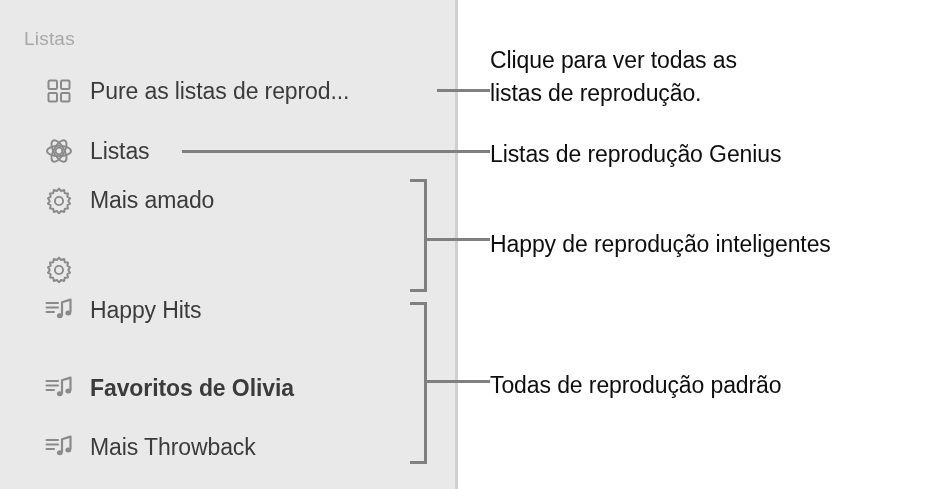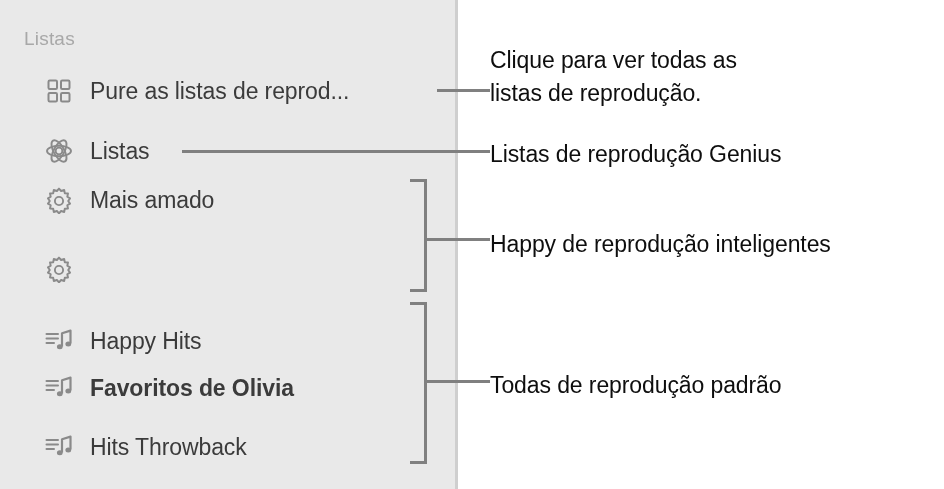--- a/index.html
+++ b/index.html
@@ -144,21 +144,21 @@
     <svg width="28" height="28" viewBox="0 0 28 28" fill="none" stroke="#8a8a8a" stroke-width="1.9" stroke-linejoin="round">
       <path d="M14 2.6 16.1 5.0 19.2 4.0 19.8 7.2 23.0 7.5 22.3 10.7 25.0 12.4
                23.2 15.0 25.0 17.6 22.3 19.3 23.0 22.5 19.8 22.8 19.2 26.0
                16.1 25.0 14 27.4 11.9 25.0 8.8 26.0 8.2 22.8 5.0 22.5
                5.7 19.3 3.0 17.6 4.8 15.0 3.0 12.4 5.7 10.7 5.0 7.5
                8.2 7.2 8.8 4.0 11.9 5.0 Z"></path>
       <circle cx="14" cy="15" r="4.1"></circle>
     </svg>
   </span>
       </div>
-      <div class="row" style="top: 321px;">
+      <div class="row" style="top: 290px;">
         <span class="icon">
     <svg width="28" height="24" viewBox="0 0 28 24" fill="none">
       <g stroke="#8a8a8a" stroke-width="2" stroke-linecap="round">
         <line x1="1.5" y1="5" x2="13" y2="5"></line>
         <line x1="1.5" y1="9.5" x2="13" y2="9.5"></line>
         <line x1="1.5" y1="14" x2="9" y2="14"></line>
       </g>
       <path d="M17 17.5 V4.2 L25.5 1.6 V14.6" stroke="#8a8a8a" stroke-width="2.2" fill="none" stroke-linejoin="round"></path>
       <ellipse cx="14.8" cy="17.8" rx="2.9" ry="2.5" fill="#8a8a8a"></ellipse>
       <ellipse cx="23.3" cy="14.9" rx="2.9" ry="2.5" fill="#8a8a8a"></ellipse>
@@ -187,21 +187,21 @@
       <g stroke="#8a8a8a" stroke-width="2" stroke-linecap="round">
         <line x1="1.5" y1="5" x2="13" y2="5"></line>
         <line x1="1.5" y1="9.5" x2="13" y2="9.5"></line>
         <line x1="1.5" y1="14" x2="9" y2="14"></line>
       </g>
       <path d="M17 17.5 V4.2 L25.5 1.6 V14.6" stroke="#8a8a8a" stroke-width="2.2" fill="none" stroke-linejoin="round"></path>
       <ellipse cx="14.8" cy="17.8" rx="2.9" ry="2.5" fill="#8a8a8a"></ellipse>
       <ellipse cx="23.3" cy="14.9" rx="2.9" ry="2.5" fill="#8a8a8a"></ellipse>
     </svg>
   </span>
-        <span class="label">Hits Throwback</span>
+        <span class="label">Mais Throwback</span>
       </div>
     </div>
 
   <div id="annots">
       <div class="leader" style="left: 437px; top: 89px; width: 53px; background: rgb(128, 128, 128);"></div>
       <div class="note" style="left: 490px; top: 44px; color: rgb(14, 14, 14);">Clique para ver todas as
 listas de reprodução.</div>
       <div class="leader" style="left: 182px; top: 150px; width: 308px; background: rgb(128, 128, 128);"></div>
       <div class="note" style="left: 490px; top: 138px; color: rgb(14, 14, 14);">Listas de reprodução Genius</div>
       <div class="bracket" style="left: 410px; top: 179px; width: 17px; height: 113px; border-color: rgb(128, 128, 128);"></div>

